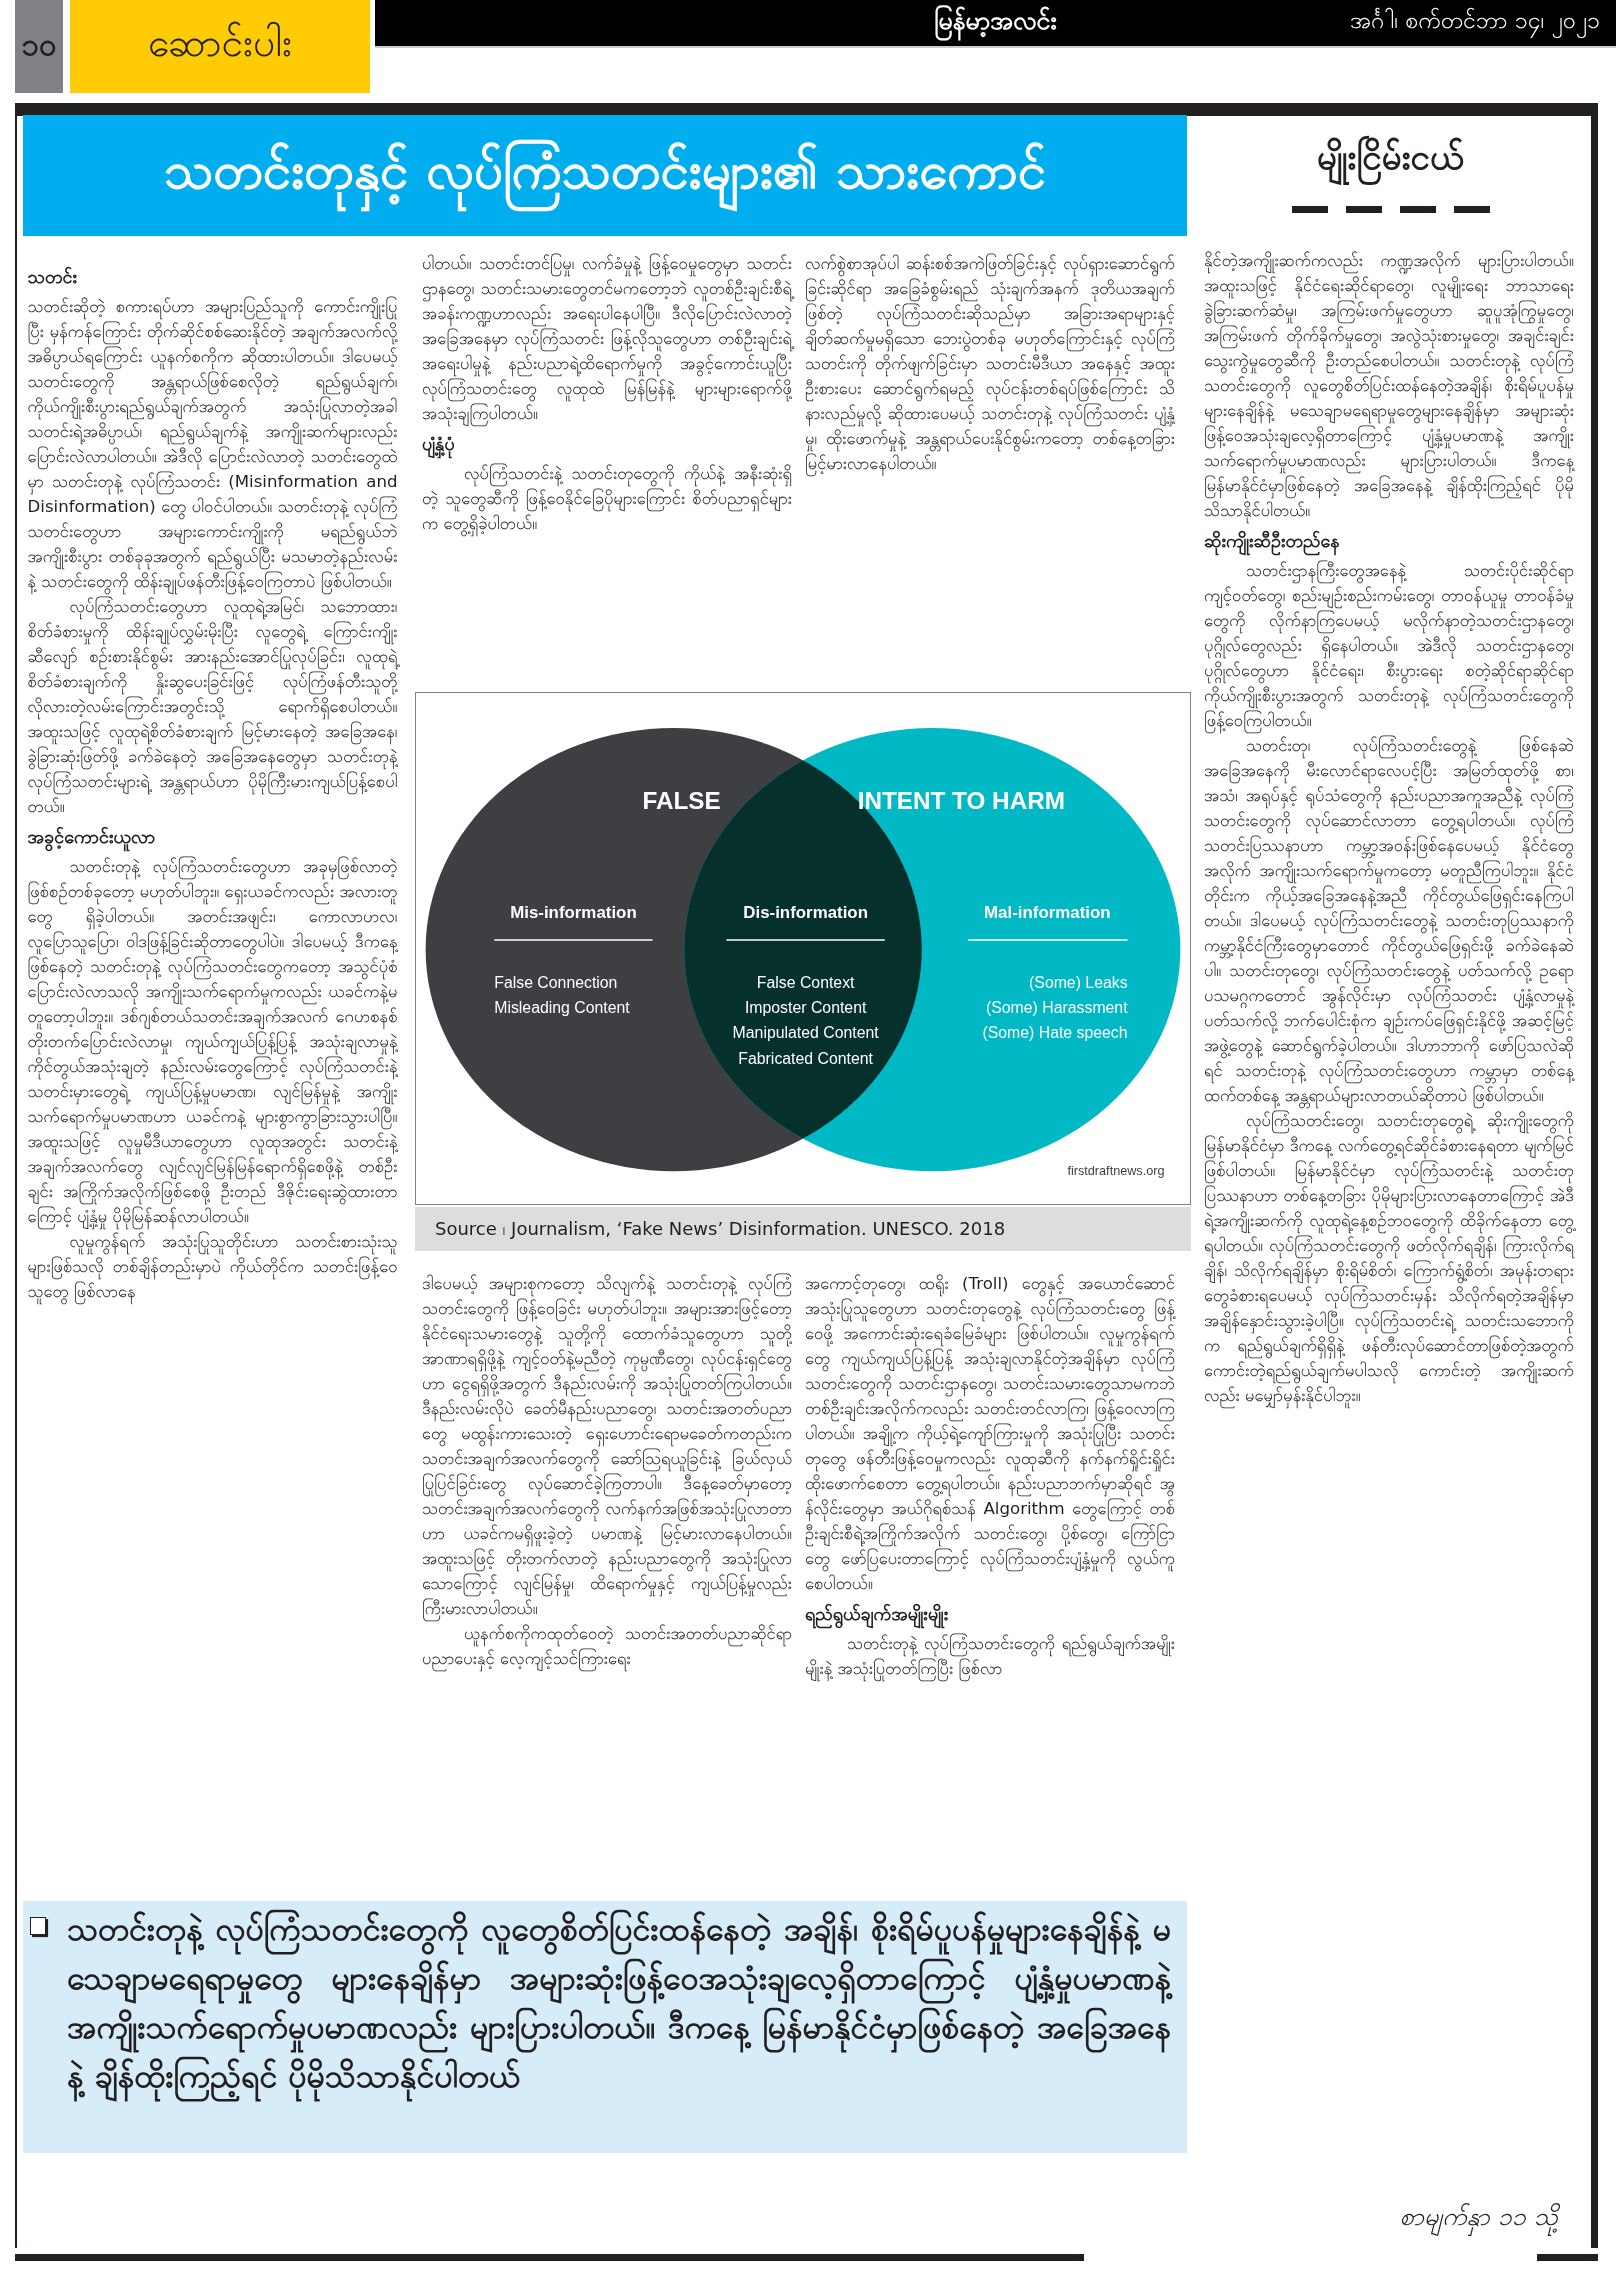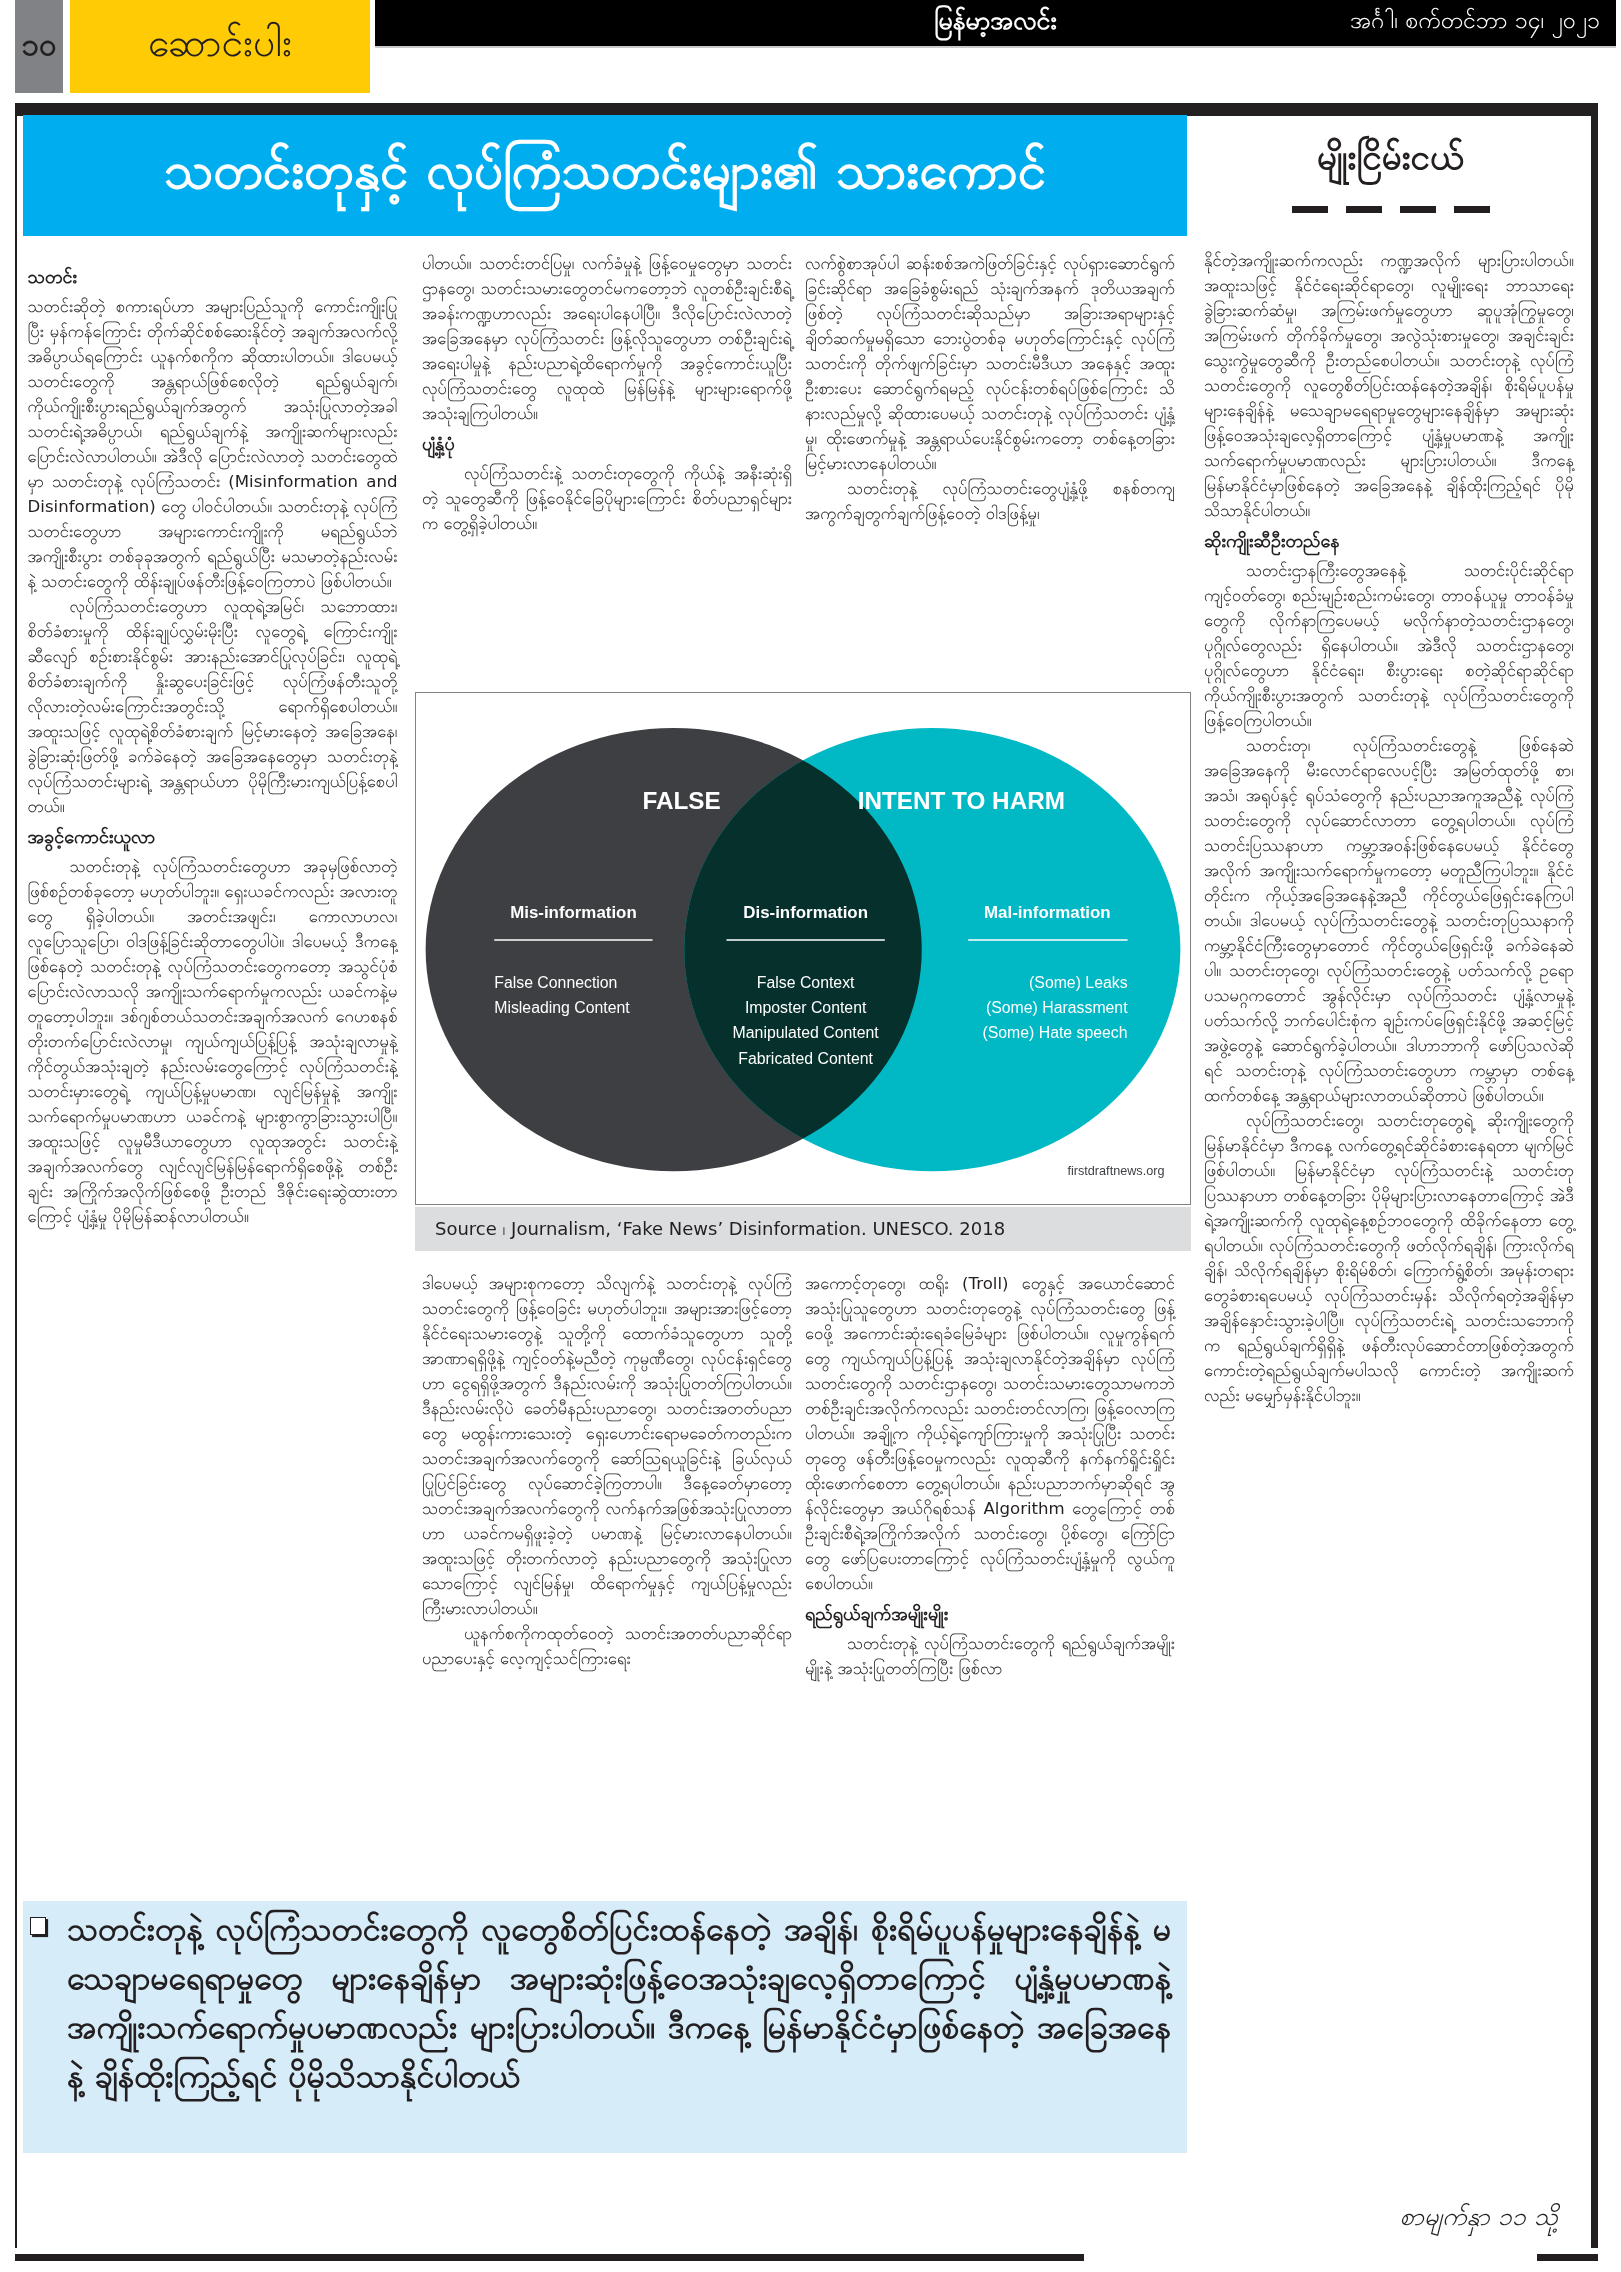--- a/index.html
+++ b/index.html
@@ -83,29 +83,29 @@
     <span></span>
   </div>
 </div>
 
 <div class="col c1">
     <h3>သတင်း</h3>
     <p>သတင်းဆိုတဲ့ စကားရပ်ဟာ အများပြည်သူကို ကောင်းကျိုးပြုပြီး မှန်ကန်ကြောင်း တိုက်ဆိုင်စစ်ဆေးနိုင်တဲ့ အချက်အလက်လို့ အဓိပ္ပာယ်ရကြောင်း ယူနက်စကိုက ဆိုထားပါတယ်။ ဒါပေမယ့် သတင်းတွေကို အန္တရာယ်ဖြစ်စေလိုတဲ့ ရည်ရွယ်ချက်၊ ကိုယ်ကျိုးစီးပွားရည်ရွယ်ချက်အတွက် အသုံးပြုလာတဲ့အခါ သတင်းရဲ့အဓိပ္ပာယ်၊ ရည်ရွယ်ချက်နဲ့ အကျိုးဆက်များလည်း ပြောင်းလဲလာပါတယ်။ အဲဒီလို ပြောင်းလဲလာတဲ့ သတင်းတွေထဲမှာ သတင်းတုနဲ့ လုပ်ကြံသတင်း (Misinformation and Disinformation) တွေ ပါဝင်ပါတယ်။ သတင်းတုနဲ့ လုပ်ကြံသတင်းတွေဟာ အများကောင်းကျိုးကို မရည်ရွယ်ဘဲ အကျိုးစီးပွား တစ်ခုခုအတွက် ရည်ရွယ်ပြီး မသမာတဲ့နည်းလမ်းနဲ့ သတင်းတွေကို ထိန်းချုပ်ဖန်တီးဖြန့်ဝေကြတာပဲ ဖြစ်ပါတယ်။</p>
     <p class="ind">လုပ်ကြံသတင်းတွေဟာ လူထုရဲ့အမြင်၊ သဘောထား၊ စိတ်ခံစားမှုကို ထိန်းချုပ်လွှမ်းမိုးပြီး လူတွေရဲ့ ကြောင်းကျိုးဆီလျော် စဉ်းစားနိုင်စွမ်း အားနည်းအောင်ပြုလုပ်ခြင်း၊ လူထုရဲ့ စိတ်ခံစားချက်ကို နှိုးဆွပေးခြင်းဖြင့် လုပ်ကြံဖန်တီးသူတို့ လိုလားတဲ့လမ်းကြောင်းအတွင်းသို့ ရောက်ရှိစေပါတယ်။ အထူးသဖြင့် လူထုရဲ့စိတ်ခံစားချက် မြင့်မားနေတဲ့ အခြေအနေ၊ ခွဲခြားဆုံးဖြတ်ဖို့ ခက်ခဲနေတဲ့ အခြေအနေတွေမှာ သတင်းတုနဲ့ လုပ်ကြံသတင်းများရဲ့ အန္တရာယ်ဟာ ပိုမိုကြီးမားကျယ်ပြန့်စေပါတယ်။</p>
     <h3>အခွင့်ကောင်းယူလာ</h3>
     <p class="ind">သတင်းတုနဲ့ လုပ်ကြံသတင်းတွေဟာ အခုမှဖြစ်လာတဲ့ ဖြစ်စဉ်တစ်ခုတော့ မဟုတ်ပါဘူး။ ရှေးယခင်ကလည်း အလားတူတွေ ရှိခဲ့ပါတယ်။ အတင်းအဖျင်း၊ ကောလာဟလ၊ လူပြောသူပြော၊ ဝါဒဖြန့်ခြင်းဆိုတာတွေပါပဲ။ ဒါပေမယ့် ဒီကနေ့ဖြစ်နေတဲ့ သတင်းတုနဲ့ လုပ်ကြံသတင်းတွေကတော့ အသွင်ပုံစံပြောင်းလဲလာသလို အကျိုးသက်ရောက်မှုကလည်း ယခင်ကနဲ့မတူတော့ပါဘူး။ ဒစ်ဂျစ်တယ်သတင်းအချက်အလက် ဂေဟစနစ် တိုးတက်ပြောင်းလဲလာမှု၊ ကျယ်ကျယ်ပြန့်ပြန့် အသုံးချလာမှုနဲ့ ကိုင်တွယ်အသုံးချတဲ့ နည်းလမ်းတွေကြောင့် လုပ်ကြံသတင်းနဲ့ သတင်းမှားတွေရဲ့ ကျယ်ပြန့်မှုပမာဏ၊ လျင်မြန်မှုနဲ့ အကျိုးသက်ရောက်မှုပမာဏဟာ ယခင်ကနဲ့ များစွာကွာခြားသွားပါပြီ။ အထူးသဖြင့် လူမှုမီဒီယာတွေဟာ လူထုအတွင်း သတင်းနဲ့အချက်အလက်တွေ လျင်လျင်မြန်မြန်ရောက်ရှိစေဖို့နဲ့ တစ်ဦးချင်း အကြိုက်အလိုက်ဖြစ်စေဖို့ ဦးတည် ဒီဇိုင်းရေးဆွဲထားတာကြောင့် ပျံ့နှံ့မှု ပိုမိုမြန်ဆန်လာပါတယ်။</p>
+    <p class="ind">လူမှုကွန်ရက် အသုံးပြုသူတိုင်းဟာ သတင်းစားသုံးသူများဖြစ်သလို တစ်ချိန်တည်းမှာပဲ ကိုယ်တိုင်က သတင်းဖြန့်ဝေသူတွေ ဖြစ်လာနေ</p>
   </div>
 <div class="col c2">
     <p>ပါတယ်။ သတင်းတင်ပြမှု၊ လက်ခံမှုနဲ့ ဖြန့်ဝေမှုတွေမှာ သတင်းဌာနတွေ၊ သတင်းသမားတွေတင်မကတော့ဘဲ လူတစ်ဦးချင်းစီရဲ့ အခန်းကဏ္ဍဟာလည်း အရေးပါနေပါပြီ။ ဒီလိုပြောင်းလဲလာတဲ့ အခြေအနေမှာ လုပ်ကြံသတင်း ဖြန့်လိုသူတွေဟာ တစ်ဦးချင်းရဲ့အရေးပါမှုနဲ့ နည်းပညာရဲ့ထိရောက်မှုကို အခွင့်ကောင်းယူပြီး လုပ်ကြံသတင်းတွေ လူထုထဲ မြန်မြန်နဲ့ များများရောက်ဖို့ အသုံးချကြပါတယ်။</p>
     <h3>ပျံ့နှံ့ပုံ</h3>
     <p class="ind">လုပ်ကြံသတင်းနဲ့ သတင်းတုတွေကို ကိုယ်နဲ့ အနီးဆုံးရှိတဲ့ သူတွေဆီကို ဖြန့်ဝေနိုင်ခြေပိုများကြောင်း စိတ်ပညာရှင်များက တွေ့ရှိခဲ့ပါတယ်။</p>
   </div>
 <div class="col c3">
     <p>လက်စွဲစာအုပ်ပါ ဆန်းစစ်အကဲဖြတ်ခြင်းနှင့် လုပ်ရှားဆောင်ရွက်ခြင်းဆိုင်ရာ အခြေခံစွမ်းရည် သုံးချက်အနက် ဒုတိယအချက်ဖြစ်တဲ့ လုပ်ကြံသတင်းဆိုသည်မှာ အခြားအရာများနှင့် ချိတ်ဆက်မှုမရှိသော ဘေးပွဲတစ်ခု မဟုတ်ကြောင်းနှင့် လုပ်ကြံသတင်းကို တိုက်ဖျက်ခြင်းမှာ သတင်းမီဒီယာ အနေနှင့် အထူးဦးစားပေး ဆောင်ရွက်ရမည့် လုပ်ငန်းတစ်ရပ်ဖြစ်ကြောင်း သိနားလည်မှုလို့ ဆိုထားပေမယ့် သတင်းတုနဲ့ လုပ်ကြံသတင်း ပျံ့နှံ့မှု၊ ထိုးဖောက်မှုနဲ့ အန္တရာယ်ပေးနိုင်စွမ်းကတော့ တစ်နေ့တခြား မြင့်မားလာနေပါတယ်။</p>
-    <p class="ind">သတင်းတုနဲ့ လုပ်ကြံသတင်းတွေပျံ့နှံ့ဖို့ စနစ်တကျ အကွက်ချတွက်ချက်ဖြန့်ဝေတဲ့ ဝါဒဖြန့်မှု၊</p>
   </div>
 <div class="col c4">
     <p>နိုင်တဲ့အကျိုးဆက်ကလည်း ကဏ္ဍအလိုက် များပြားပါတယ်။ အထူးသဖြင့် နိုင်ငံရေးဆိုင်ရာတွေ၊ လူမျိုးရေး ဘာသာရေး ခွဲခြားဆက်ဆံမှု၊ အကြမ်းဖက်မှုတွေဟာ ဆူပူအုံကြွမှုတွေ၊ အကြမ်းဖက် တိုက်ခိုက်မှုတွေ၊ အလွဲသုံးစားမှုတွေ၊ အချင်းချင်းသွေးကွဲမှုတွေဆီကို ဦးတည်စေပါတယ်။ သတင်းတုနဲ့ လုပ်ကြံသတင်းတွေကို လူတွေစိတ်ပြင်းထန်နေတဲ့အချိန်၊ စိုးရိမ်ပူပန်မှုများနေချိန်နဲ့ မသေချာမရေရာမှုတွေများနေချိန်မှာ အများဆုံး ဖြန့်ဝေအသုံးချလေ့ရှိတာကြောင့် ပျံ့နှံ့မှုပမာဏနဲ့ အကျိုးသက်ရောက်မှုပမာဏလည်း များပြားပါတယ်။ ဒီကနေ့ မြန်မာနိုင်ငံမှာဖြစ်နေတဲ့ အခြေအနေနဲ့ ချိန်ထိုးကြည့်ရင် ပိုမိုသိသာနိုင်ပါတယ်။</p>
     <h3>ဆိုးကျိုးဆီဦးတည်နေ</h3>
     <p class="ind">သတင်းဌာနကြီးတွေအနေနဲ့ သတင်းပိုင်းဆိုင်ရာ ကျင့်ဝတ်တွေ၊ စည်းမျဉ်းစည်းကမ်းတွေ၊ တာဝန်ယူမှု တာဝန်ခံမှုတွေကို လိုက်နာကြပေမယ့် မလိုက်နာတဲ့သတင်းဌာနတွေ၊ ပုဂ္ဂိုလ်တွေလည်း ရှိနေပါတယ်။ အဲဒီလို သတင်းဌာနတွေ၊ ပုဂ္ဂိုလ်တွေဟာ နိုင်ငံရေး၊ စီးပွားရေး စတဲ့ဆိုင်ရာဆိုင်ရာ ကိုယ်ကျိုးစီးပွားအတွက် သတင်းတုနဲ့ လုပ်ကြံသတင်းတွေကို ဖြန့်ဝေကြပါတယ်။</p>
     <p class="ind">သတင်းတု၊ လုပ်ကြံသတင်းတွေနဲ့ ဖြစ်နေဆဲ အခြေအနေကို မီးလောင်ရာလေပင့်ပြီး အမြတ်ထုတ်ဖို့ စာ၊ အသံ၊ အရုပ်နှင့် ရုပ်သံတွေကို နည်းပညာအကူအညီနဲ့ လုပ်ကြံသတင်းတွေကို လုပ်ဆောင်လာတာ တွေ့ရပါတယ်။ လုပ်ကြံသတင်းပြဿနာဟာ ကမ္ဘာ့အဝန်းဖြစ်နေပေမယ့် နိုင်ငံတွေအလိုက် အကျိုးသက်ရောက်မှုကတော့ မတူညီကြပါဘူး။ နိုင်ငံတိုင်းက ကိုယ့်အခြေအနေနဲ့အညီ ကိုင်တွယ်ဖြေရှင်းနေကြပါတယ်။ ဒါပေမယ့် လုပ်ကြံသတင်းတွေနဲ့ သတင်းတုပြဿနာကို ကမ္ဘာ့နိုင်ငံကြီးတွေမှာတောင် ကိုင်တွယ်ဖြေရှင်းဖို့ ခက်ခဲနေဆဲပါ။ သတင်းတုတွေ၊ လုပ်ကြံသတင်းတွေနဲ့ ပတ်သက်လို့ ဥရောပသမဂ္ဂကတောင် အွန်လိုင်းမှာ လုပ်ကြံသတင်း ပျံ့နှံ့လာမှုနဲ့ ပတ်သက်လို့ ဘက်ပေါင်းစုံက ချဉ်းကပ်ဖြေရှင်းနိုင်ဖို့ အဆင့်မြင့်အဖွဲ့တွေနဲ့ ဆောင်ရွက်ခဲ့ပါတယ်။ ဒါဟာဘာကို ဖော်ပြသလဲဆိုရင် သတင်းတုနဲ့ လုပ်ကြံသတင်းတွေဟာ ကမ္ဘာမှာ တစ်နေ့ထက်တစ်နေ့ အန္တရာယ်များလာတယ်ဆိုတာပဲ ဖြစ်ပါတယ်။</p>
     <p class="ind">လုပ်ကြံသတင်းတွေ၊ သတင်းတုတွေရဲ့ ဆိုးကျိုးတွေကို မြန်မာနိုင်ငံမှာ ဒီကနေ့ လက်တွေ့ရင်ဆိုင်ခံစားနေရတာ မျက်မြင်ဖြစ်ပါတယ်။ မြန်မာနိုင်ငံမှာ လုပ်ကြံသတင်းနဲ့ သတင်းတုပြဿနာဟာ တစ်နေ့တခြား ပိုမိုများပြားလာနေတာကြောင့် အဲဒီရဲ့အကျိုးဆက်ကို လူထုရဲ့နေ့စဉ်ဘဝတွေကို ထိခိုက်နေတာ တွေ့ရပါတယ်။ လုပ်ကြံသတင်းတွေကို ဖတ်လိုက်ရချိန်၊ ကြားလိုက်ရချိန်၊ သိလိုက်ရချိန်မှာ စိုးရိမ်စိတ်၊ ကြောက်ရွံ့စိတ်၊ အမုန်းတရားတွေခံစားရပေမယ့် လုပ်ကြံသတင်းမှန်း သိလိုက်ရတဲ့အချိန်မှာ အချိန်နှောင်းသွားခဲ့ပါပြီ။ လုပ်ကြံသတင်းရဲ့ သတင်းသဘောကိုက ရည်ရွယ်ချက်ရှိရှိနဲ့ ဖန်တီးလုပ်ဆောင်တာဖြစ်တဲ့အတွက် ကောင်းတဲ့ရည်ရွယ်ချက်မပါသလို ကောင်းတဲ့ အကျိုးဆက်လည်း မမျှော်မှန်းနိုင်ပါဘူး။</p>
   </div>
 <div class="col c2b">
     <p>ဒါပေမယ့် အများစုကတော့ သိလျက်နဲ့ သတင်းတုနဲ့ လုပ်ကြံသတင်းတွေကို ဖြန့်ဝေခြင်း မဟုတ်ပါဘူး။ အများအားဖြင့်တော့ နိုင်ငံရေးသမားတွေနဲ့ သူတို့ကို ထောက်ခံသူတွေဟာ သူတို့အာဏာရရှိဖို့နဲ့ ကျင့်ဝတ်နဲ့မညီတဲ့ ကုမ္ပဏီတွေ၊ လုပ်ငန်းရှင်တွေဟာ ငွေရရှိဖို့အတွက် ဒီနည်းလမ်းကို အသုံးပြုတတ်ကြပါတယ်။ ဒီနည်းလမ်းလိုပဲ ခေတ်မီနည်းပညာတွေ၊ သတင်းအတတ်ပညာတွေ မထွန်းကားသေးတဲ့ ရှေးဟောင်းရောမခေတ်ကတည်းက သတင်းအချက်အလက်တွေကို ဆော်ဩရယူခြင်းနဲ့ ခြယ်လှယ်ပြုပြင်ခြင်းတွေ လုပ်ဆောင်ခဲ့ကြတာပါ။ ဒီနေ့ခေတ်မှာတော့ သတင်းအချက်အလက်တွေကို လက်နက်အဖြစ်အသုံးပြုလာတာဟာ ယခင်ကမရှိဖူးခဲ့တဲ့ ပမာဏနဲ့ မြင့်မားလာနေပါတယ်။ အထူးသဖြင့် တိုးတက်လာတဲ့ နည်းပညာတွေကို အသုံးပြုလာသောကြောင့် လျင်မြန်မှု၊ ထိရောက်မှုနှင့် ကျယ်ပြန့်မှုလည်း ကြီးမားလာပါတယ်။</p>

